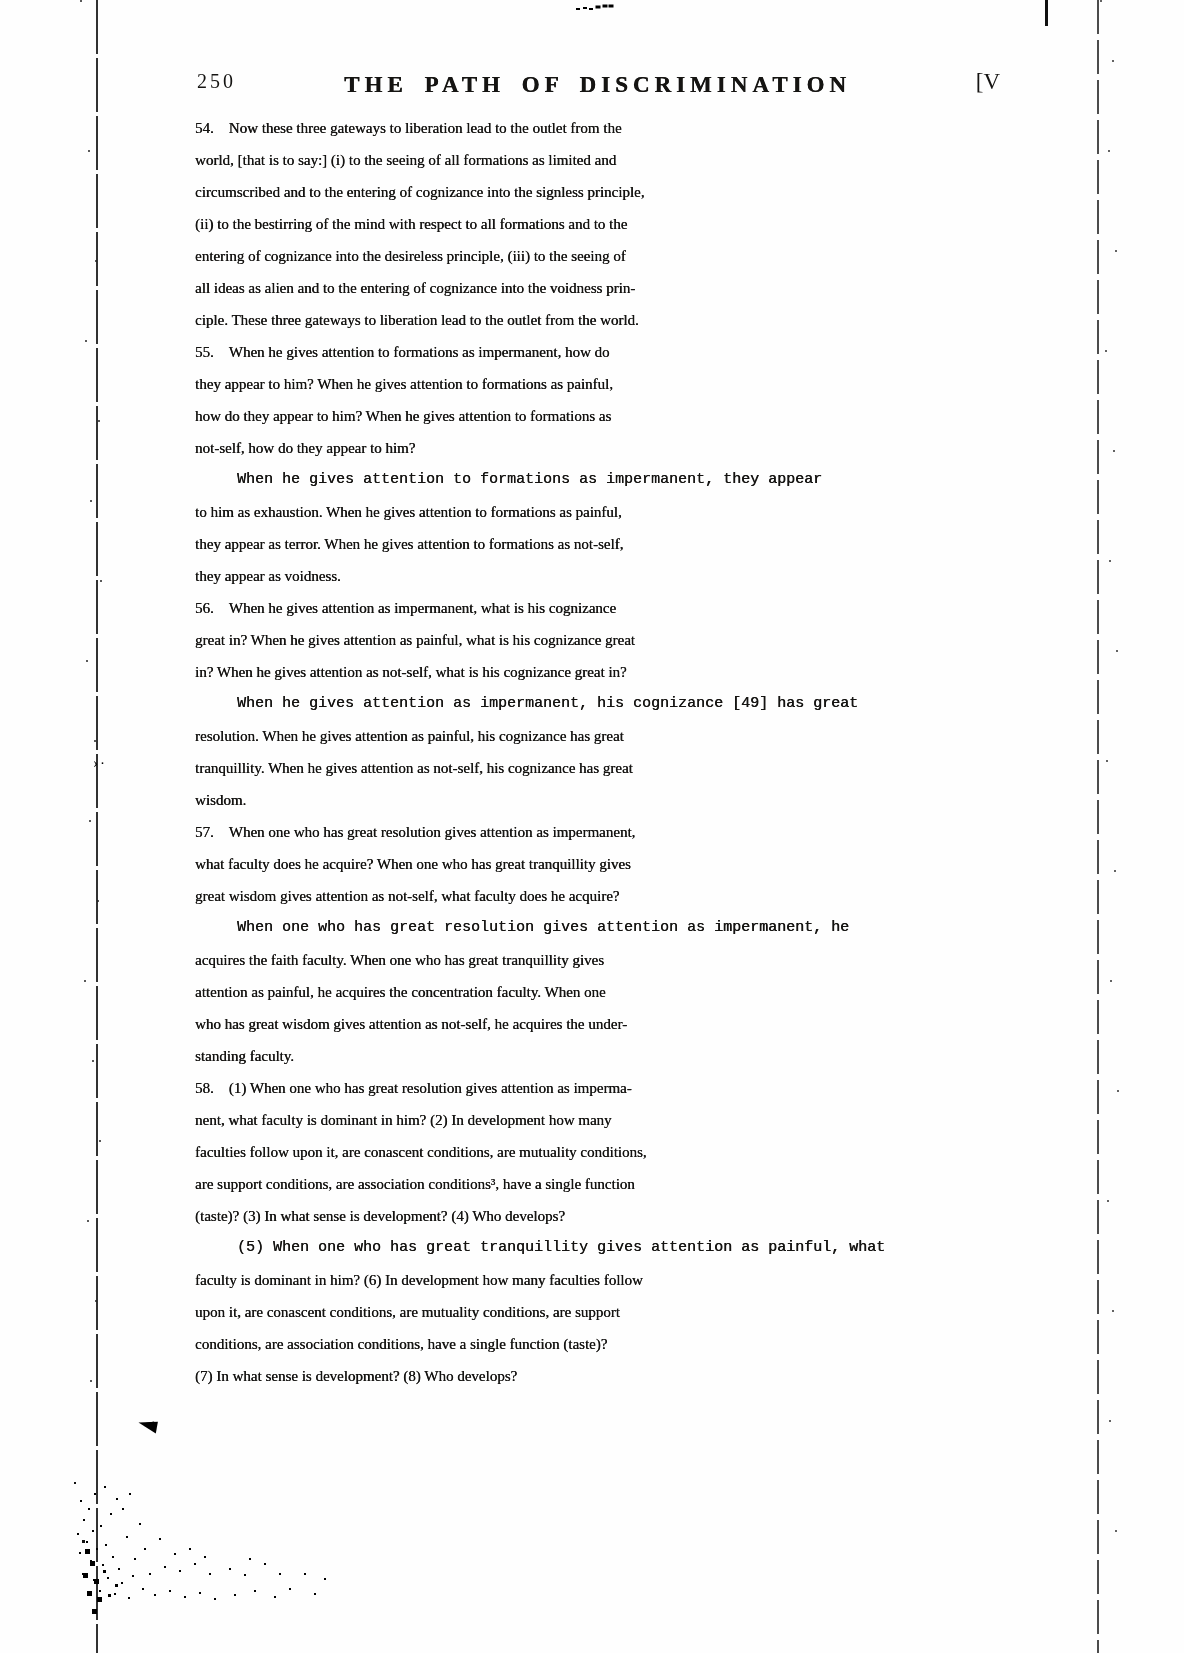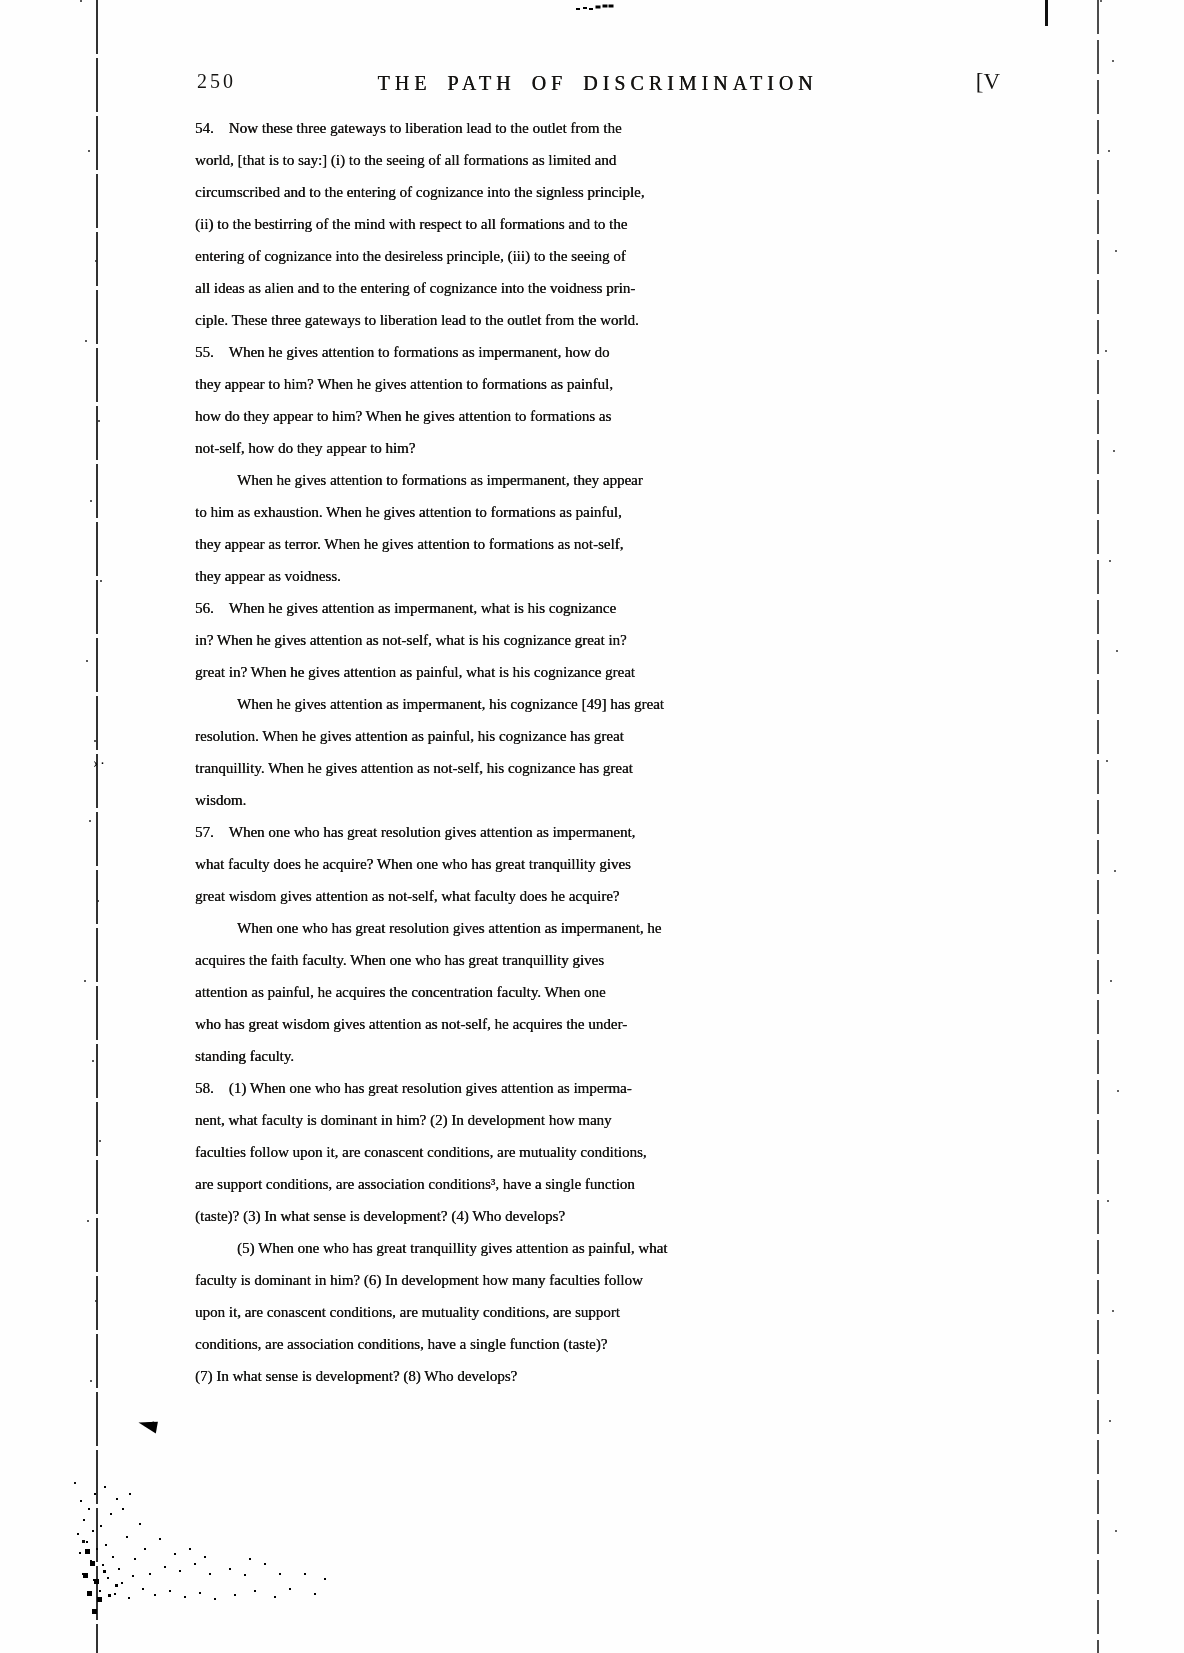--- a/index.html
+++ b/index.html
@@ -8,38 +8,38 @@
     background: #fefefe;
     position: relative;
     overflow: hidden;
     font-family: "Liberation Serif", "DejaVu Serif", serif;
     color: #151412;
   }
   
   .header { position: absolute; left: 195px; width: 805px; top: 70px; height: 34px; }
   .page-num { position: absolute; left: 2px; top: 0; font-size: 20px; letter-spacing: 3px; }
   .title    { position: absolute; left: 0; right: 0; top: 2px; text-align: center;
-              font-size: 20px; letter-spacing: 5px; word-spacing: 6px; font-weight: 400;
+              font-size: 23px; letter-spacing: 5px; word-spacing: 6px; font-weight: 700;
               text-shadow: 0.4px 0 0 currentColor; }
   .section  { position: absolute; right: 0; top: -1px; font-size: 23px; }
   
   .body-text {
     position: absolute; left: 195px; top: 112px; width: 805px;
     font-size: 15px;
     text-shadow: 0.3px 0 0 currentColor;
   }
   .line {
     height: 32px; line-height: 32px; overflow: hidden;
     text-align: justify; text-align-last: justify;
     white-space: nowrap;
   }
   .line::after { content: ""; display: inline-block; width: 100%; }
   .line.last { text-align-last: left; }
   .line.last::after { content: none; }
-  .para.indent .line:first-child { padding-left: 42px; }
+  .para.indent .line:first-child { padding-left: 42px; font-family: Liberation Mono, monospace; }
   
   .rule-left {
     position: absolute; left: 96px; top: 0; width: 2px; height: 1653px;
     background: repeating-linear-gradient(180deg, #1b1b1b 0 54px, transparent 54px 58px);
     opacity: .9;
   }
   .rule-right {
     position: absolute; left: 1097px; top: 0; width: 1.5px; height: 1653px;
     background: repeating-linear-gradient(180deg, #202020 0 34px, transparent 34px 40px);
     opacity: .8;
@@ -138,22 +138,22 @@
       <div class="line last">not-self, how do they appear to him?</div>
     </div>
     <div class="para indent">
       <div class="line">When he gives attention to formations as impermanent, they appear</div>
       <div class="line">to him as exhaustion. When he gives attention to formations as painful,</div>
       <div class="line">they appear as terror. When he gives attention to formations as not-self,</div>
       <div class="line last">they appear as voidness.</div>
     </div>
     <div class="para">
       <div class="line">56. When he gives attention as impermanent, what is his cognizance</div>
+      <div class="line">great in? When he gives attention as painful, what is his cognizance great</div>
       <div class="line last">in? When he gives attention as not-self, what is his cognizance great in?</div>
-      <div class="line">great in? When he gives attention as painful, what is his cognizance great</div>
     </div>
     <div class="para indent">
       <div class="line">When he gives attention as impermanent, his cognizance [49] has great</div>
       <div class="line">resolution. When he gives attention as painful, his cognizance has great</div>
       <div class="line">tranquillity. When he gives attention as not-self, his cognizance has great</div>
       <div class="line last">wisdom.</div>
     </div>
     <div class="para">
       <div class="line">57. When one who has great resolution gives attention as impermanent,</div>
       <div class="line">what faculty does he acquire? When one who has great tranquillity gives</div>

